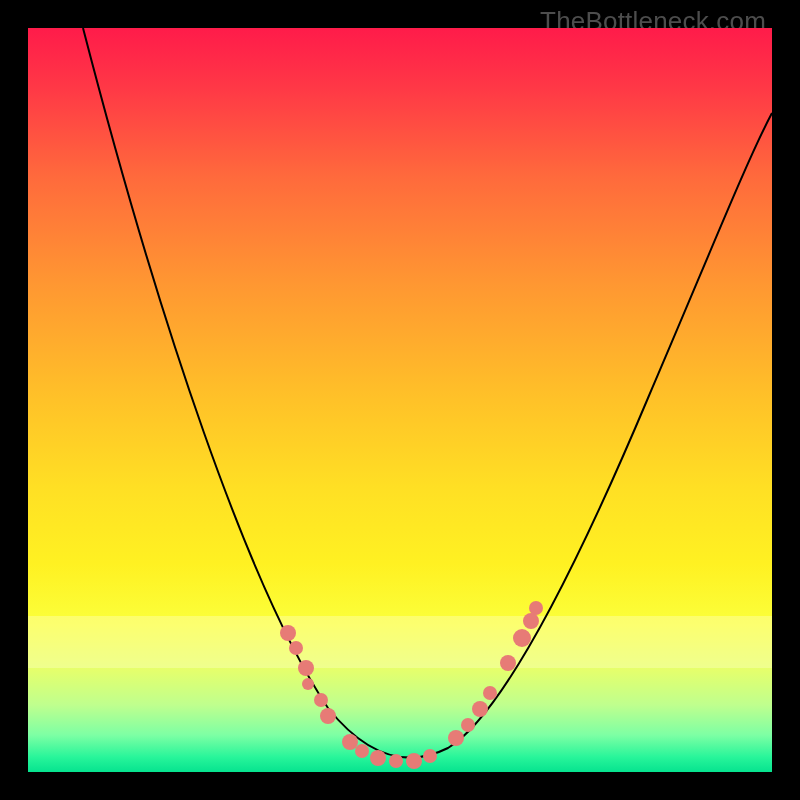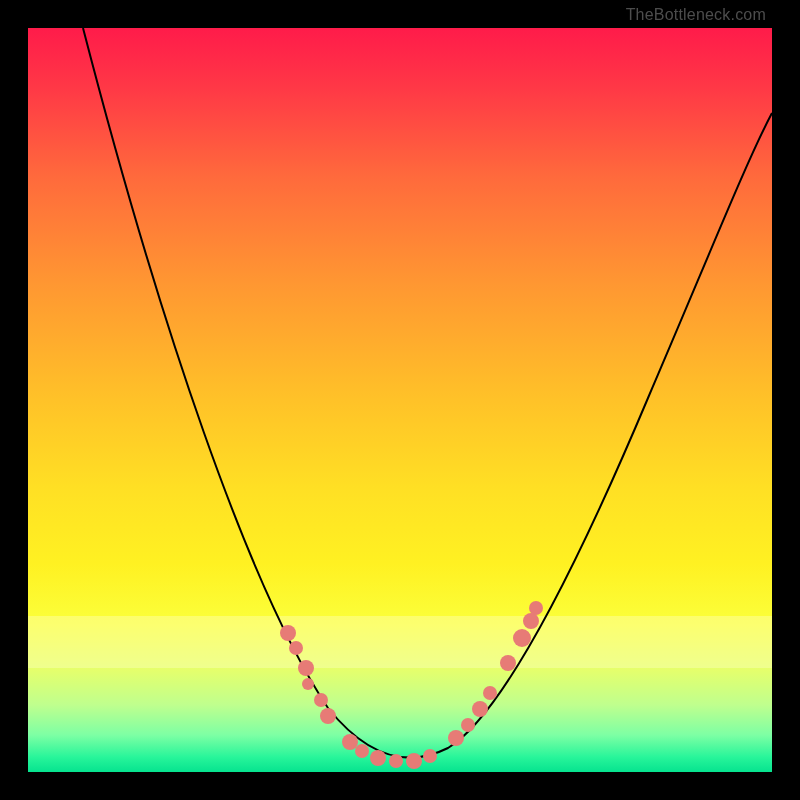--- a/index.html
+++ b/index.html
@@ -30,21 +30,21 @@
       #bfff8e 91%,
       #7effa4 95%,
       #28f59a 98%,
       #06e38f 100%);
   }
   .watermark {
     position: absolute;
     top: 6px;
     right: 34px;
     color: #4d4d4d;
-    font-size: 16px;
+    font-size: 26px;
     font-weight: 400;
     letter-spacing: 0.2px;
     user-select: none;
   }
   svg.plot {
     position: absolute;
     left: 0;
     top: 0;
     width: 744px;
     height: 744px;

